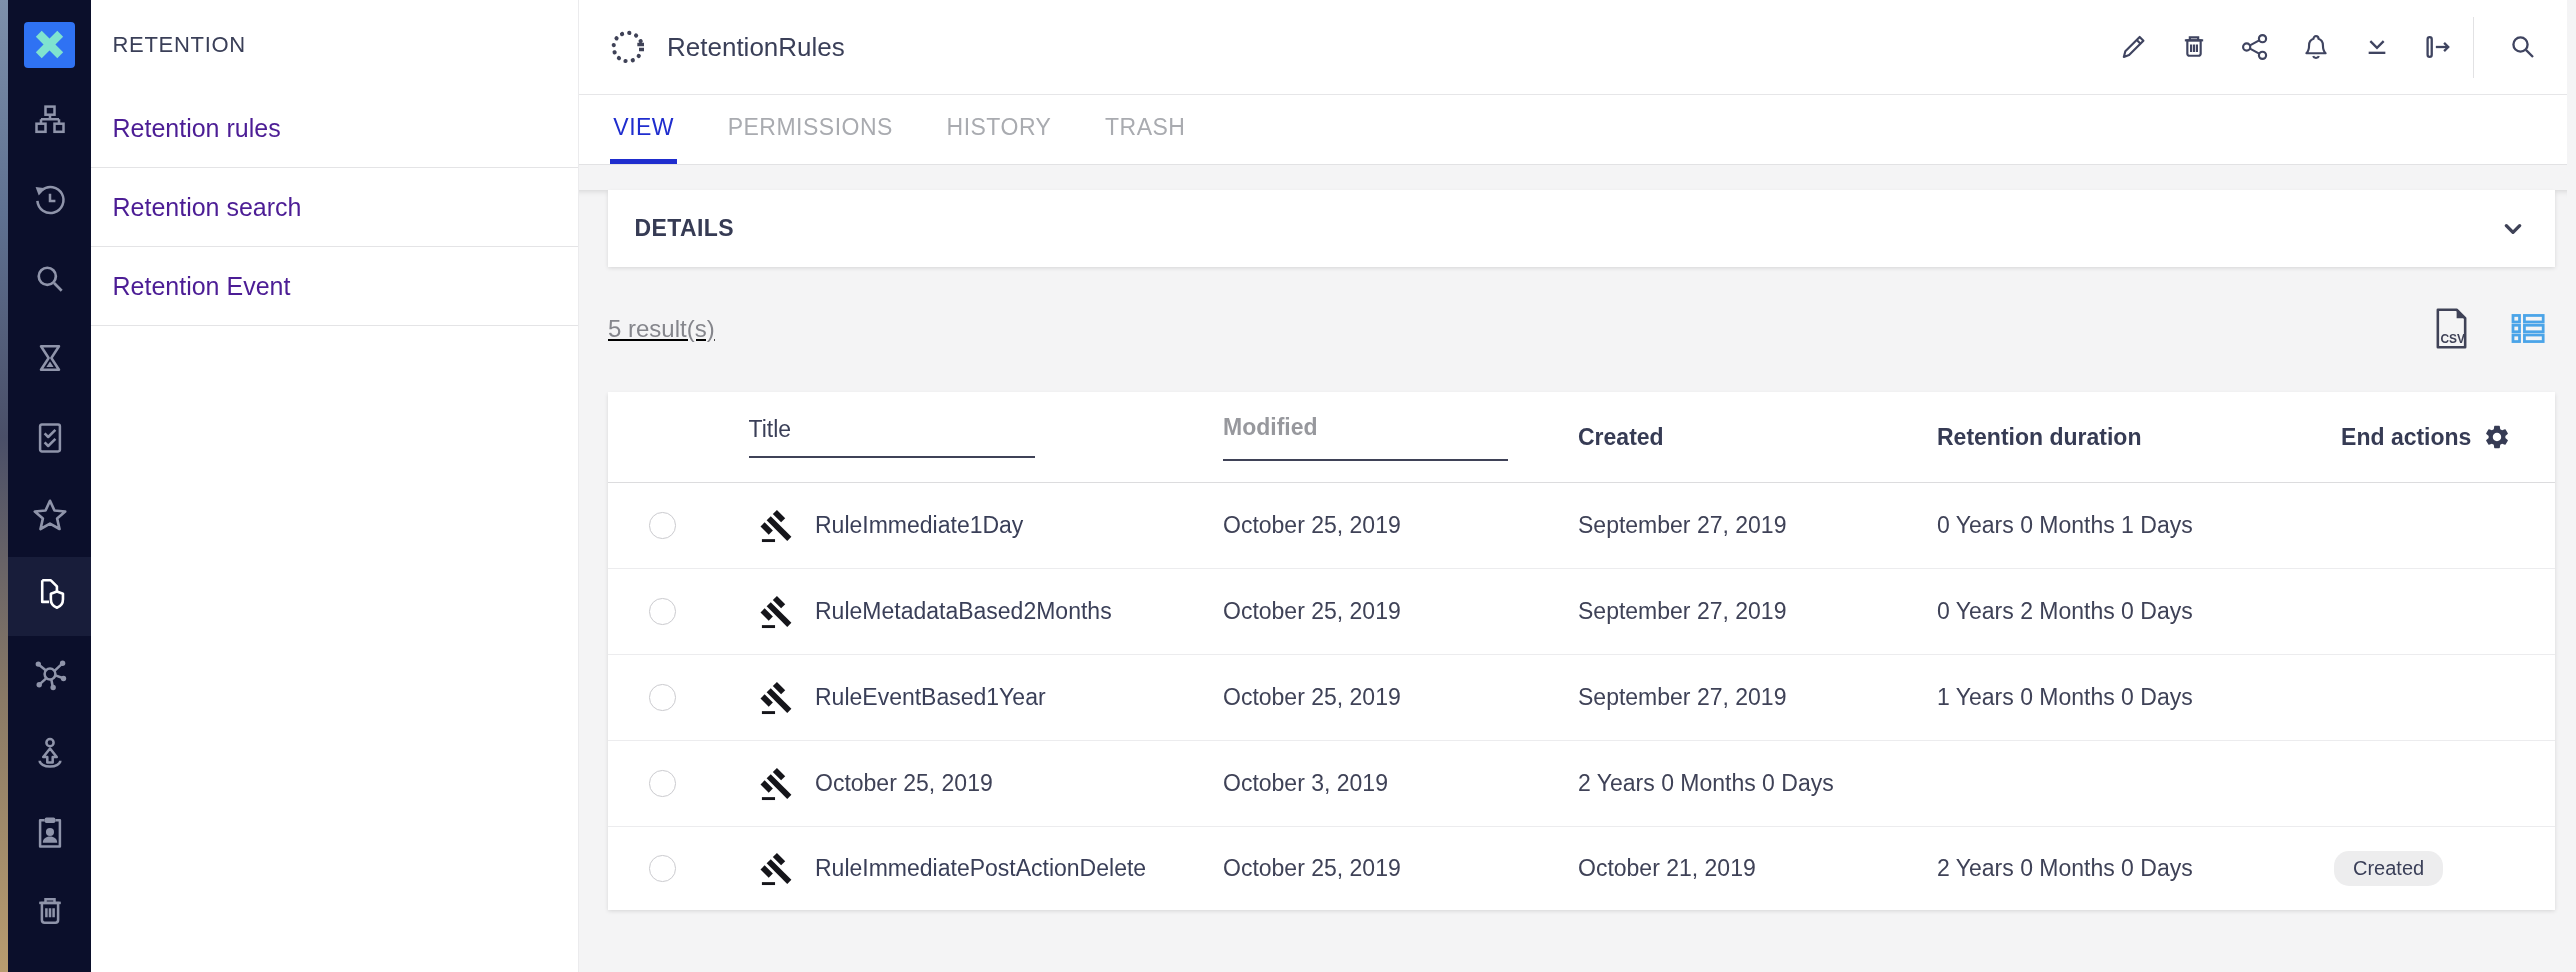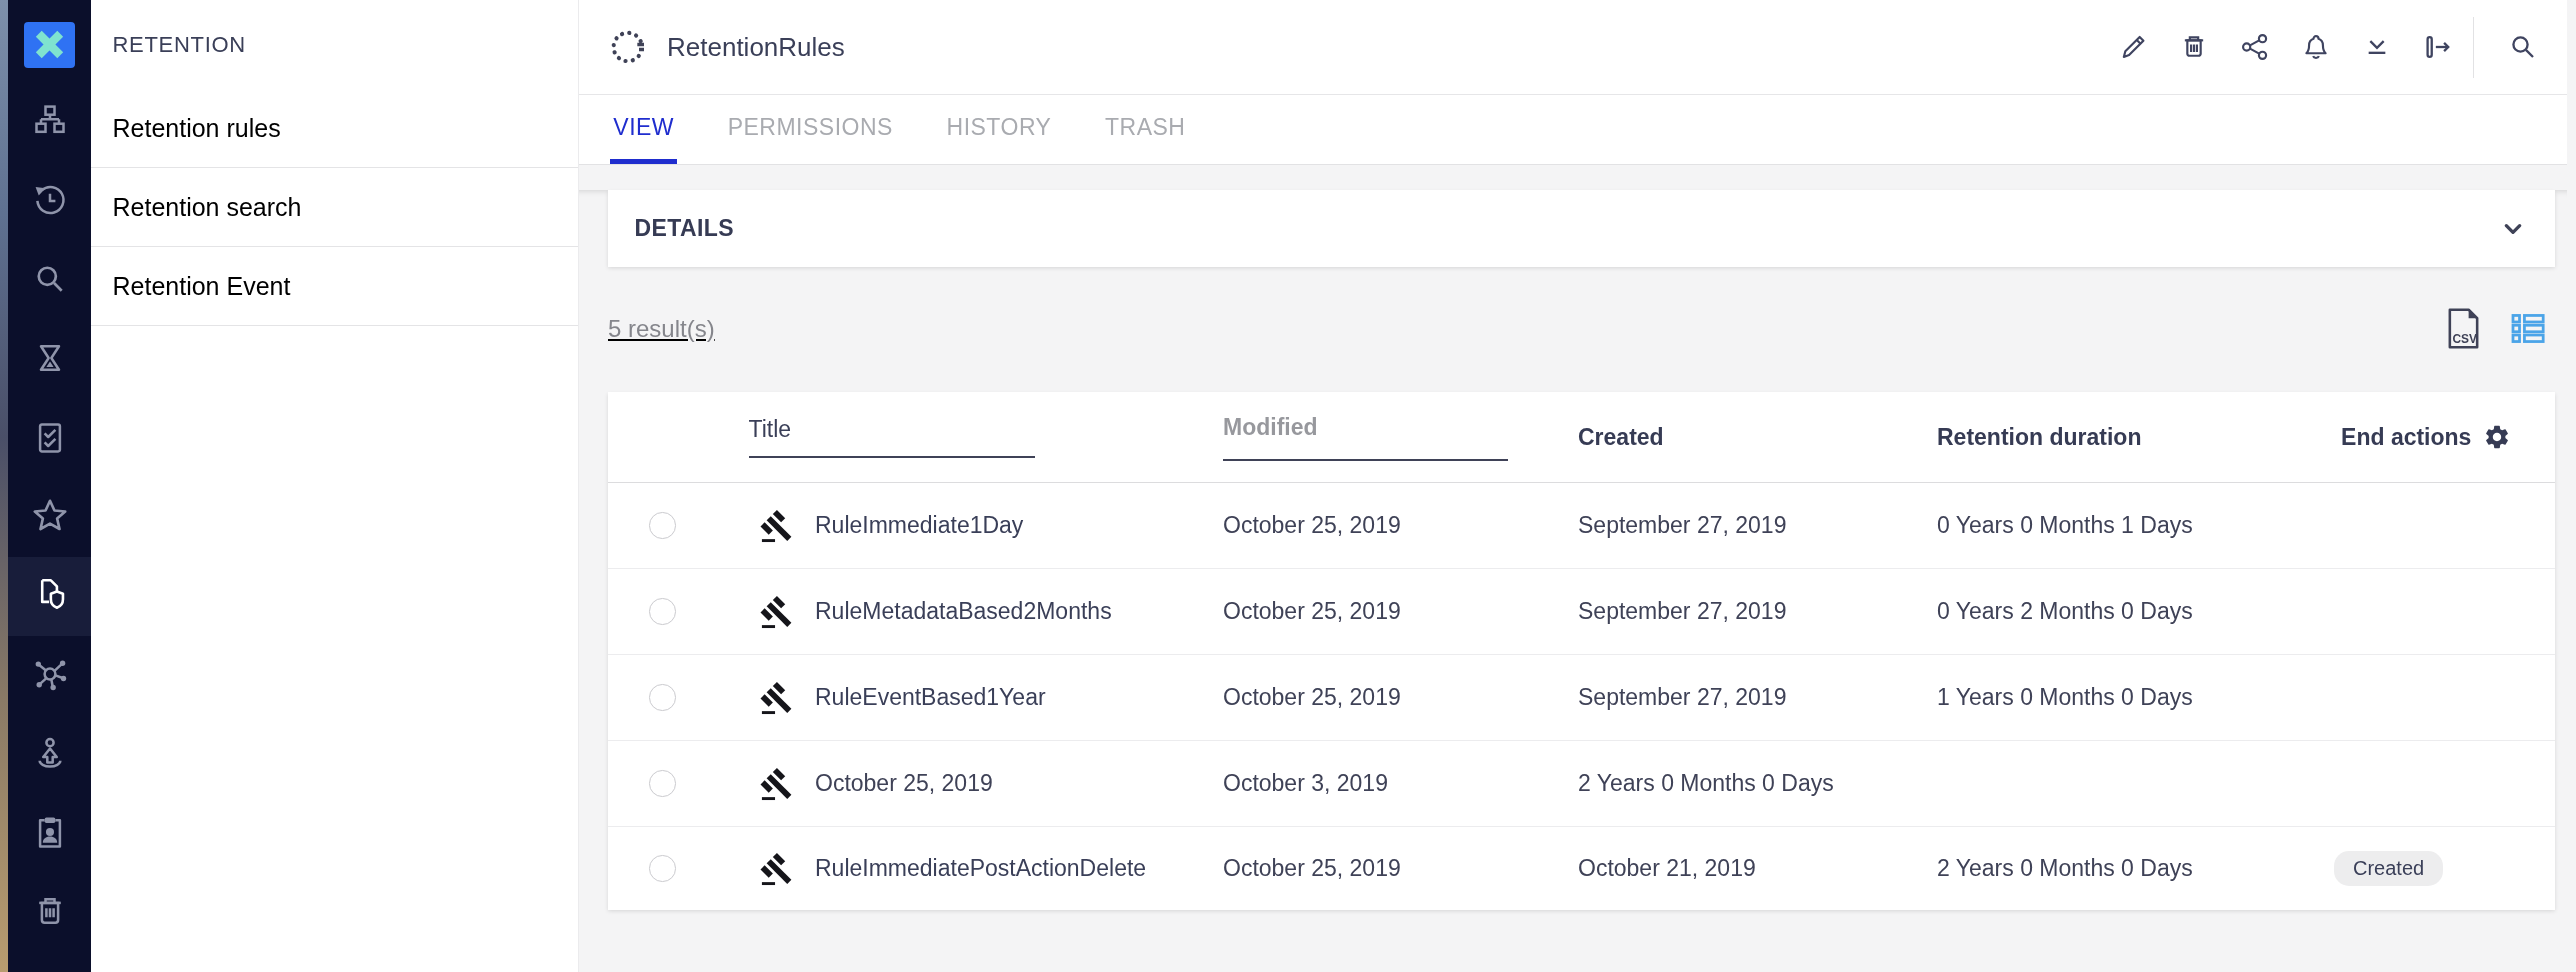--- a/index.html
+++ b/index.html
@@ -21,21 +21,21 @@
   .rail-item.active { background:#181d3a; }
   .rail-item svg { stroke:#8f94aa; }
   .rail-item.active svg { stroke:#ffffff; }
   .rail-item svg .fillpart { fill:#8f94aa; stroke:none; }
 
   
   .left-panel { position:absolute; left:91px; top:0; width:496px; height:100%; background:#ffffff; }
   .panel-title { height:89px; display:flex; align-items:center; padding-left:21.5px;
     font-size:22px; letter-spacing:0.7px; color:#3a3f58; }
   .panel-item { height:79px; display:flex; align-items:center; padding-left:21.5px;
-    font-size:25px; color:#000000; border-bottom:0.8px solid #e4e4e6; cursor:pointer; }
+    font-size:25px; color:#4c1d95; border-bottom:0.8px solid #e4e4e6; cursor:pointer; }
 
   
   .main { position:absolute; left:578px; top:0; width:1989px; height:100%; background:#f4f4f5; border-left:0.8px solid #ebebed; }
 
   .doc-header { height:95px; background:#fff; border-bottom:0.8px solid #e6e6e8; display:flex; align-items:center; padding-left:30px; position:relative; }
   .page-title { font-size:26px; color:#3a3f58; margin-left:18px; }
   .header-actions { position:absolute; right:0; top:0; height:100%; display:flex; align-items:center; }
   .action-btn { width:61px; height:100%; display:flex; align-items:center; justify-content:center; cursor:pointer; }
   .vdivider { width:0.8px; height:61px; background:#e2e2e4; margin:0 5px; }
   .search-slot { width:88px; }
@@ -47,21 +47,21 @@
 
   .content { height:calc(100% - 165px); padding:0 12.4px 0 29px; box-shadow:inset 0 7.4px 7.4px -7.4px rgba(0,0,0,.18); }
 
   .card { background:#fff; box-shadow:0 1.7px 4.1px rgba(0,0,0,.12); }
   .details-card { margin-top:25px; height:77px; display:flex; align-items:center; padding:0 26.5px; }
   .details-label { font-weight:700; font-size:23px; color:#363b54; letter-spacing:0.4px; }
   .details-chevron { margin-left:auto; cursor:pointer; display:flex; }
 
   .results-row { margin-top:41px; height:41px; display:flex; align-items:center;text-decoration:underline; }
   .results-count { color:#85868c; font-size:24px; }
-  .results-icons { margin-left:auto; display:flex; align-items:center; gap:30px; padding-right:8.3px; }
+  .results-icons { margin-left:auto; display:flex; align-items:center; gap:42px; padding-right:8.3px; }
   .results-icons > span { display:flex; cursor:pointer; }
 
   .table-card { margin-top:43px; }
   .grid { display:grid; grid-template-columns:83px 83px 408px 355px 359px 397px 149px 74px; align-items:center; }
   .thead { height:91px; border-bottom:1.7px solid #dcdcde; }
   .th { font-size:23px; font-weight:700; color:#363b54; }
   .th-title { grid-column:2 / 4; padding-left:16.5px; font-weight:400; color:#3a3f58; }
   .sort-underline { display:inline-block; width:286px; border-bottom:2.5px solid #3f4257; padding-bottom:13.2px; }
   .th-modified { color:#97989d; font-weight:600; }
   .th-modified .sort-underline { width:285px; padding-bottom:18px; }

